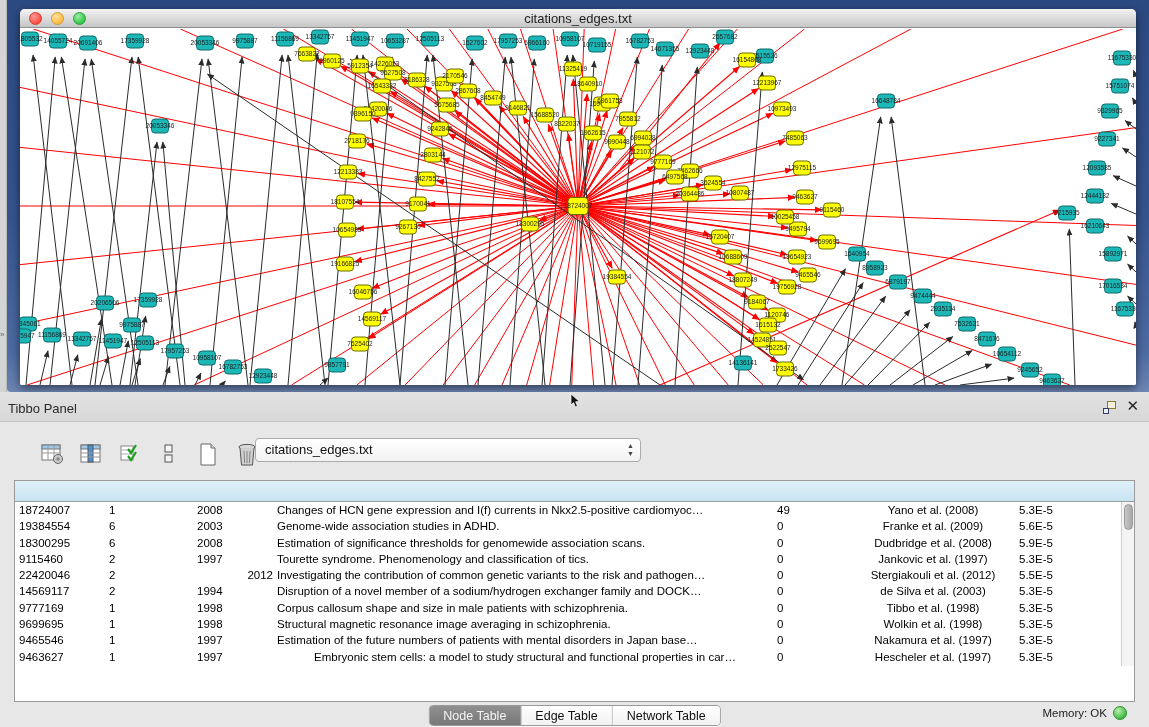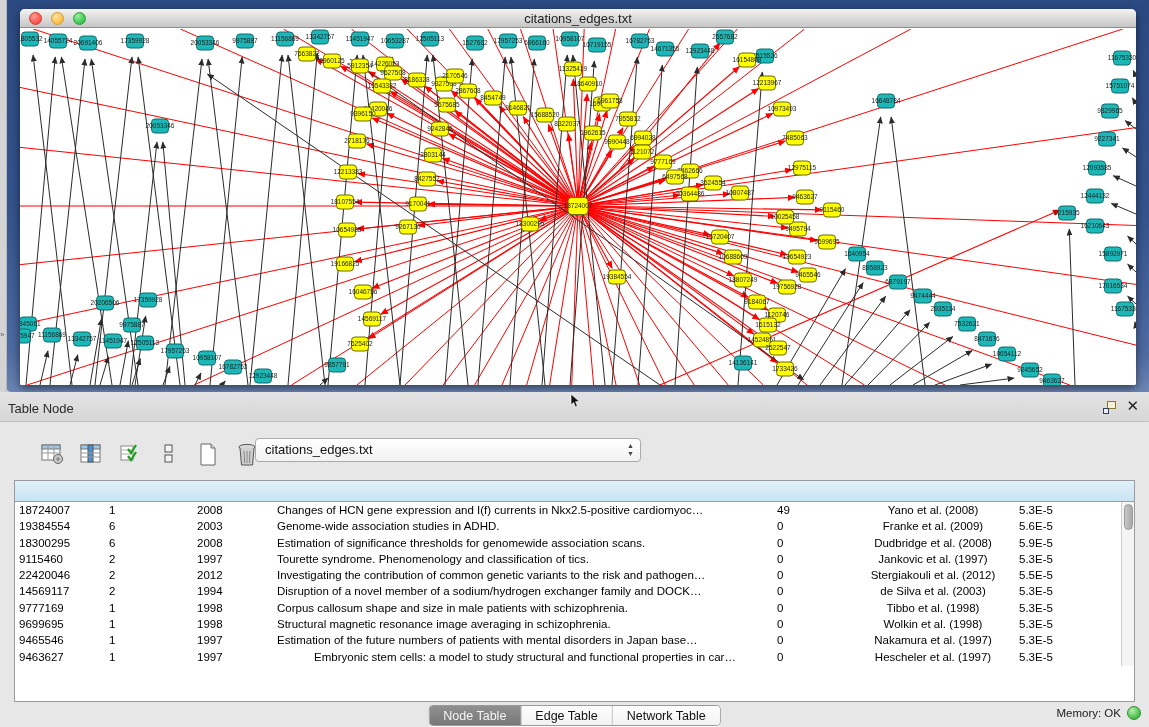--- a/index.html
+++ b/index.html
@@ -60,21 +60,21 @@
     background:linear-gradient(90deg,#c7c7c7,#a8a8a8); border:1px solid #9a9a9a; }
 
   .tabs { position:absolute; top:283px; left:50%; transform:translateX(-50%); display:flex; height:21px;
     border:1px solid #9a9a9a; border-radius:4px; overflow:hidden; background:#fff;
     box-shadow:0 1px 0 rgba(255,255,255,.8); }
   .tab { font-size:12.5px; padding:0 14px; line-height:20px; color:#111; background:linear-gradient(180deg,#ffffff,#f2f2f2);
     border-right:1px solid #bbb; }
   .tab:last-child { border-right:none; }
   .tab.active { background:linear-gradient(180deg,#909090,#787878); color:#f5f5f5; }
 
-  .statusbar { position:absolute; right:8px; bottom:7px; display:flex; align-items:center; gap:6px; }
+  .statusbar { position:absolute; right:22px; bottom:7px; display:flex; align-items:center; gap:6px; }
   .mem-label { font-size:11.5px; color:#222; }
   .mem-dot { width:14px; height:14px; border-radius:50%;
     background:radial-gradient(circle at 35% 30%,#b8f0b0,#3cb83c 75%); border:1px solid #2f8f2f; }
 
   .cursor { position:absolute; left:570px; top:394px; width:12px; height:14px; z-index:50; }
 </style>
 </head>
 <body>
 
 <div class="top-region">
@@ -807,21 +807,21 @@
     </div>
   </div>
 </div>
 
 <svg class="cursor" viewBox="0 0 12 14">
   <polygon points="1,0 1,11 3.6,8.6 5.4,13 7.4,12 5.6,7.8 9.4,7.6" fill="#111" stroke="#fff" stroke-width="0.7"></polygon>
 </svg>
 
 <div class="bottom-region">
   <div class="panel-header">
-    <span class="panel-title">Table Node</span>
+    <span class="panel-title">Tibbo Panel</span>
     <span class="float-icon">
         <span class="sq1"></span>
         <span class="sq2"></span>
       </span>
     <span class="close-x">✕</span>
   </div>
 
   <div class="panel-body">
     <div class="toolbar">
       <div class="tb-icon">
@@ -936,21 +936,21 @@
             <div class="td" style="width: 88px; text-align: left;">2</div>
             <div class="td" style="width: 80px; text-align: left;">1997</div>
             <div class="td" style="width: 500px; text-align: left;">Tourette syndrome. Phenomenology and classification of tics.</div>
             <div class="td" style="width: 74px; text-align: left;">0</div>
             <div class="td" style="width: 168px; text-align: center;">Jankovic et al. (1997)</div>
             <div class="td" style="width: 95px; flex: 1 1 0%; text-align: left;">5.3E-5</div>
           </div>
           <div class="tr">
             <div class="td" style="width: 90px; text-align: left;">22420046</div>
             <div class="td" style="width: 88px; text-align: left;">2</div>
-            <div class="td" style="width: 80px; text-align: left;">2012</div>
+            <div class="td" style="width: 80px; text-align: right;">2012</div>
             <div class="td" style="width: 500px; text-align: left;">Investigating the contribution of common genetic variants to the risk and pathogen…</div>
             <div class="td" style="width: 74px; text-align: left;">0</div>
             <div class="td" style="width: 168px; text-align: center;">Stergiakouli et al. (2012)</div>
             <div class="td" style="width: 95px; flex: 1 1 0%; text-align: left;">5.5E-5</div>
           </div>
           <div class="tr">
             <div class="td" style="width: 90px; text-align: left;">14569117</div>
             <div class="td" style="width: 88px; text-align: left;">2</div>
             <div class="td" style="width: 80px; text-align: left;">1994</div>
             <div class="td" style="width: 500px; text-align: left;">Disruption of a novel member of a sodium/hydrogen exchanger family and DOCK…</div>

